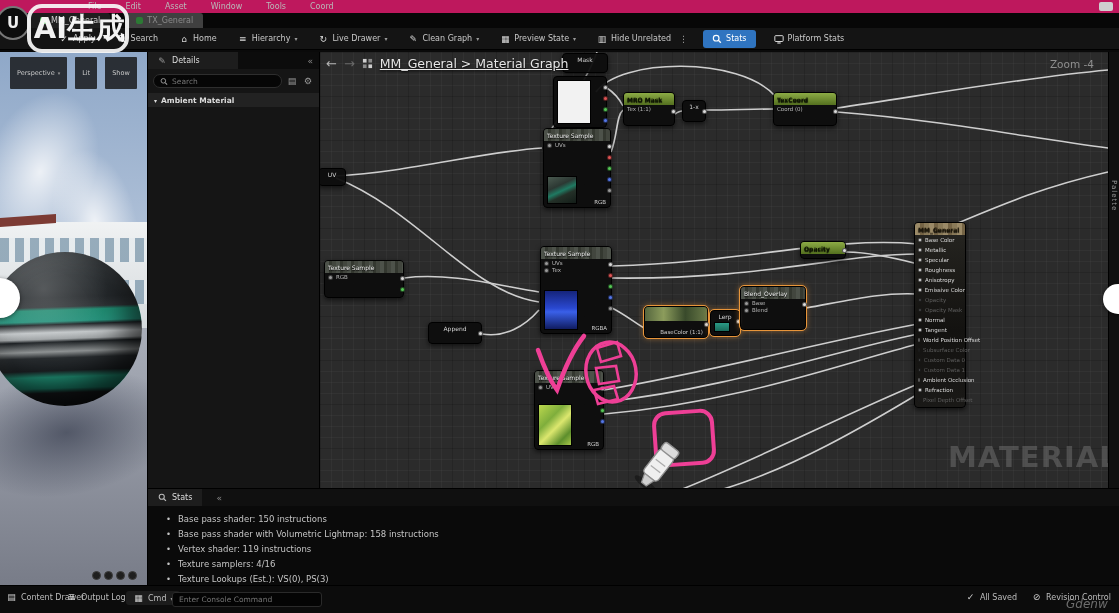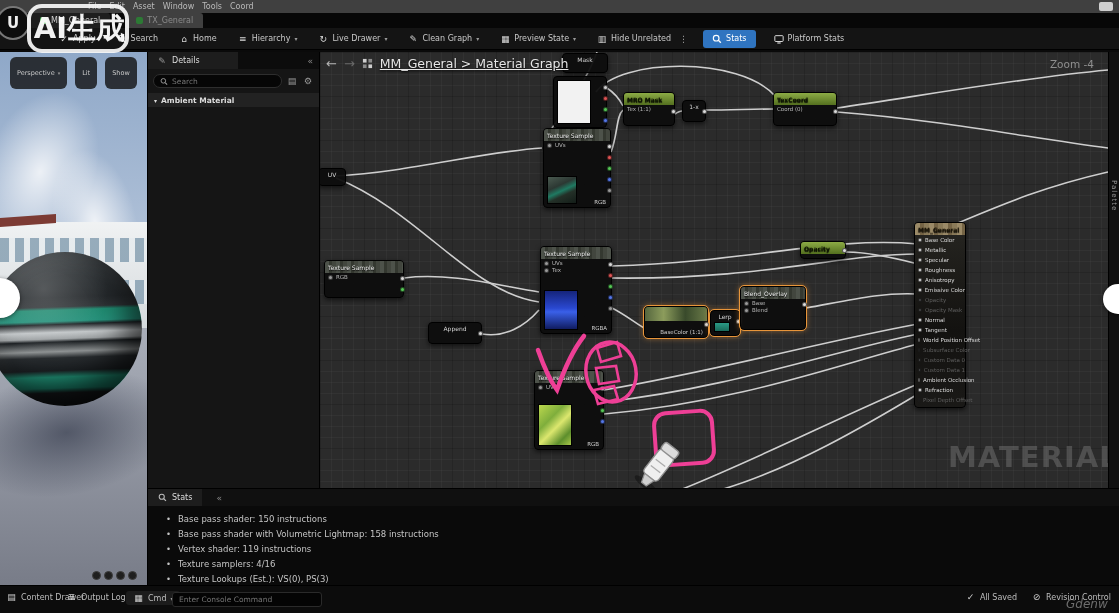--- a/index.html
+++ b/index.html
@@ -1,22 +1,22 @@
 <!DOCTYPE html>
 <html><head>
 <meta charset="utf-8">
 <style>
   * { margin:0; padding:0; box-sizing:border-box; }
   html,body { width:1119px; height:613px; overflow:hidden; background:#000;
     font-family:"DejaVu Sans","Liberation Sans",sans-serif; }
   #app { position:relative; width:1119px; height:613px; background:#0a0a0a; }
 
   
-  #menubar { position:absolute; left:0; top:0; width:1119px; height:13px; background:#404040;
-    display:flex; align-items:center; padding-left:88px; gap:8px; }
+  #menubar { position:absolute; left:0; top:0; width:1119px; height:13px; background:#be185d;
+    display:flex; align-items:center; padding-left:88px; gap:24px; }
   .menu-item { font-size:8px; color:#b9b9b9; }
   #win-chip { position:absolute; right:6px; top:2px; width:14px; height:9px; background:#cfcfcf; border-radius:2px; }
 
   #tabsrow { position:absolute; left:0; top:13px; width:1119px; height:15px; background:#070707; display:flex; align-items:flex-end; padding-left:30px; gap:16px; }
   .atab { display:flex; align-items:center; gap:4px; height:15px; padding:0 10px; font-size:8px; color:#cfcfcf; background:#1e1e1e; border-radius:3px 3px 0 0; }
   .atab.inactive { background:#404040; color:#8a8a8a; }
   .tab-ico { width:7px; height:7px; border-radius:2px; background:#3fae4a; }
   .atab.inactive .tab-ico { background:#2c7a34; }
 
   #toolbar { position:absolute; left:0; top:28px; width:1119px; height:22px; background:#141414; border-bottom:1px solid #000; display:flex; align-items:center; gap:15px; padding-left:56px; }
@@ -41,21 +41,21 @@
       linear-gradient(178deg,
         #33383b 0%, #24282b 30%, #2d3134 36%,
         #1f8a70 38%, #25907a 45%,
         #212528 47%, #c2c6c8 52%, #9fa3a5 56%,
         #1e2225 58%, #8f9394 64%, #282c2f 68%,
         #1b1f22 76%, #1f8a70 80%, #17705c 87%,
         #141719 90%, #0d0f11 100%);
     box-shadow: inset -14px -18px 30px rgba(0,0,0,.65), inset 8px 10px 18px rgba(255,255,255,.08);
   }
   #vp-pills { position:absolute; left:10px; top:5px; display:flex; gap:8px; }
-  .vp-pill { height:13px; background:rgba(16,16,16,.8); border-radius:6px; display:flex; align-items:center; gap:3px; padding:16px 7px; font-size:6.5px; color:#c9c9c9; }
+  .vp-pill { height:13px; background:rgba(16,16,16,.8); border-radius:1px; display:flex; align-items:center; gap:3px; padding:16px 7px; font-size:6.5px; color:#c9c9c9; }
   #vp-dots { position:absolute; left:92px; bottom:5px; display:flex; gap:3px; }
   .vp-dot { width:9px; height:9px; border-radius:50%; background:#1f1f1f; border:1px solid #3c3c3c; }
 
   
   #details { position:absolute; left:148px; top:52px; width:172px; height:436px; background:#151515; border-right:1px solid #000; }
   #det-tabbar { height:17px; background:#0c0c0c; display:flex; align-items:center; }
   #det-tab { height:17px; background:#1d1d1d; display:flex; align-items:center; gap:4px; padding:0 8px; font-size:8px; color:#ddd; min-width:90px; }
   #det-collapse { margin-left:auto; margin-right:6px; color:#8a8a8a; font-size:9px; }
   #det-searchrow { display:flex; align-items:center; gap:4px; padding:5px 5px; }
   #det-search { flex:1; height:14px; background:#060606; border:1px solid #2e2e2e; border-radius:7px; display:flex; align-items:center; gap:4px; padding:0 6px; }

